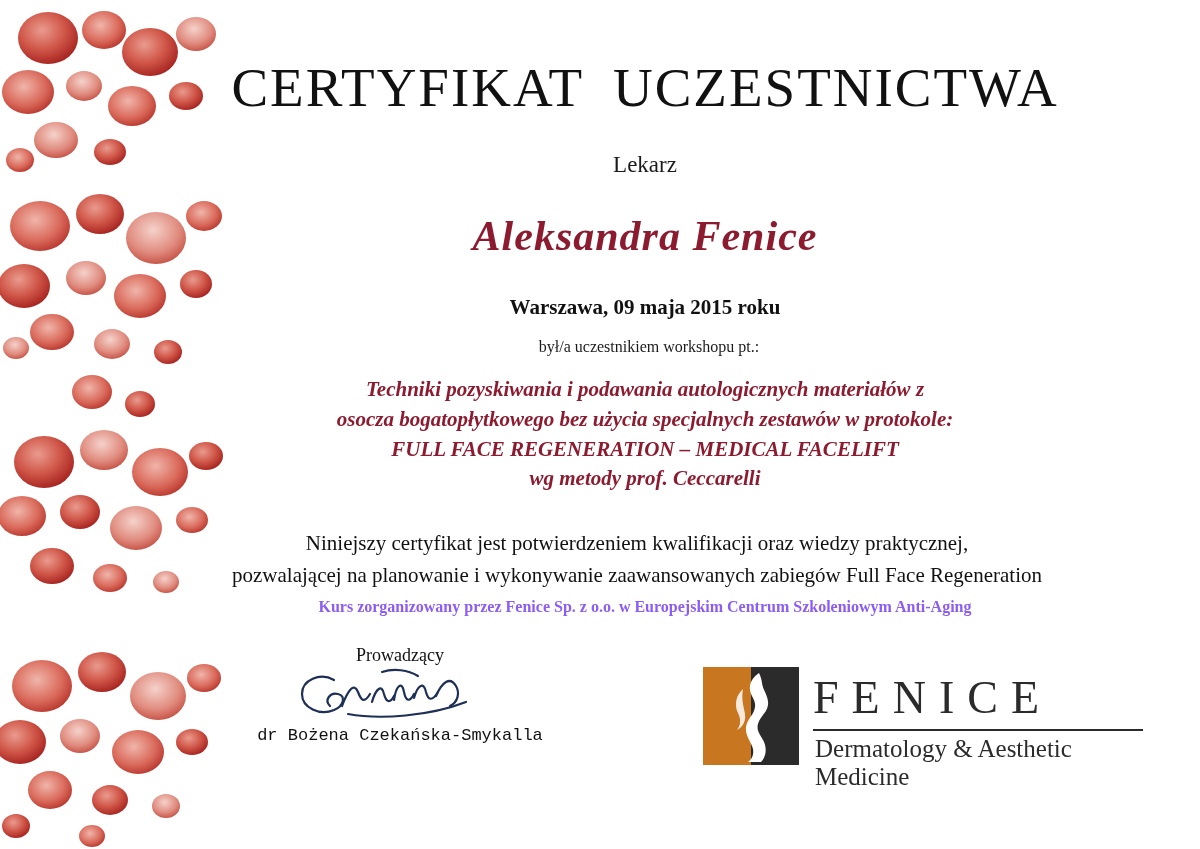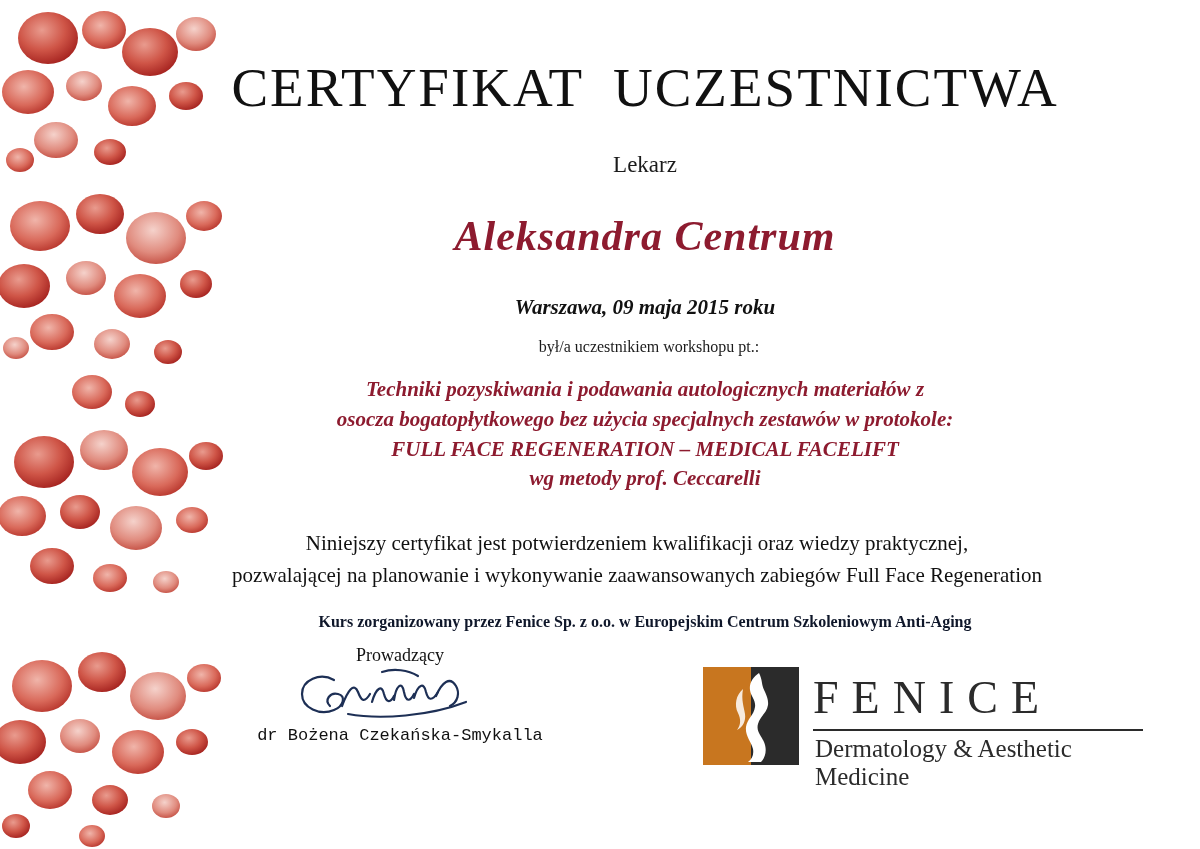--- a/index.html
+++ b/index.html
@@ -75,21 +75,20 @@
 
   .place-date {
     position: absolute;
     top: 295px;
     left: 0;
     width: 880px;
     text-align: center;
     font-size: 21px;
     font-weight: bold;
     color: #111111;
-    font-style: italic;
   }
 
   .subline {
     position: absolute;
     top: 338px;
     left: 4px;
     width: 880px;
     text-align: center;
     font-size: 16px;
     color: #1b1b1b;
@@ -122,22 +121,21 @@
   .statement .line { display: block; }
 
   .organizer {
     position: absolute;
     top: 598px;
     left: 0;
     width: 880px;
     text-align: center;
     font-size: 16px;
     font-weight: bold;
-    color: #0f172a;
-    margin-top: 15px;
+    color: #8b5cf6;
   }
 
   
   .signature-block {
     position: absolute;
     top: 645px;
     left: 30px;
     width: 330px;
     text-align: center;
   }
@@ -293,21 +291,21 @@
       <ellipse cx="92" cy="836" rx="13" ry="11" fill="url(#c2)"></ellipse>
     </svg>
   </div>
 
   <div class="content">
 
     <div class="title">CERTYFIKAT  UCZESTNICTWA</div>
 
     <div class="role">Lekarz</div>
 
-    <div class="recipient">Aleksandra Centrum</div>
+    <div class="recipient">Aleksandra Fenice</div>
 
     <div class="place-date">Warszawa, 09 maja 2015 roku</div>
 
     <div class="subline">był/a uczestnikiem workshopu pt.:</div>
 
     <div class="workshop">
       <span class="line">Techniki pozyskiwania i podawania autologicznych materiałów z</span>
       <span class="line">osocza bogatopłytkowego bez użycia specjalnych zestawów w protokole:</span>
       <span class="line">FULL FACE REGENERATION – MEDICAL FACELIFT</span>
       <span class="line">wg metody prof. Ceccarelli</span>

